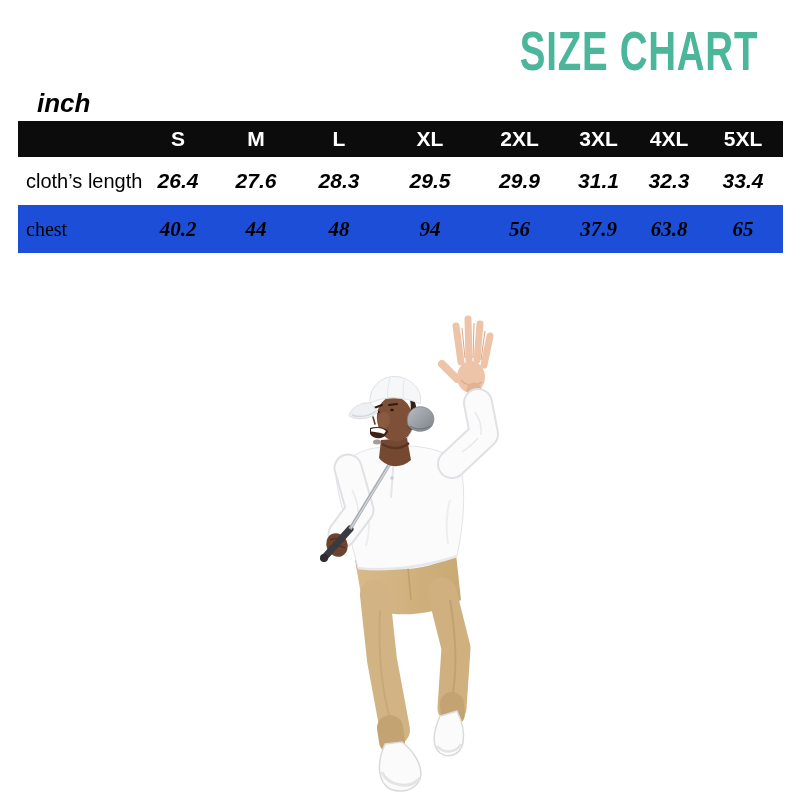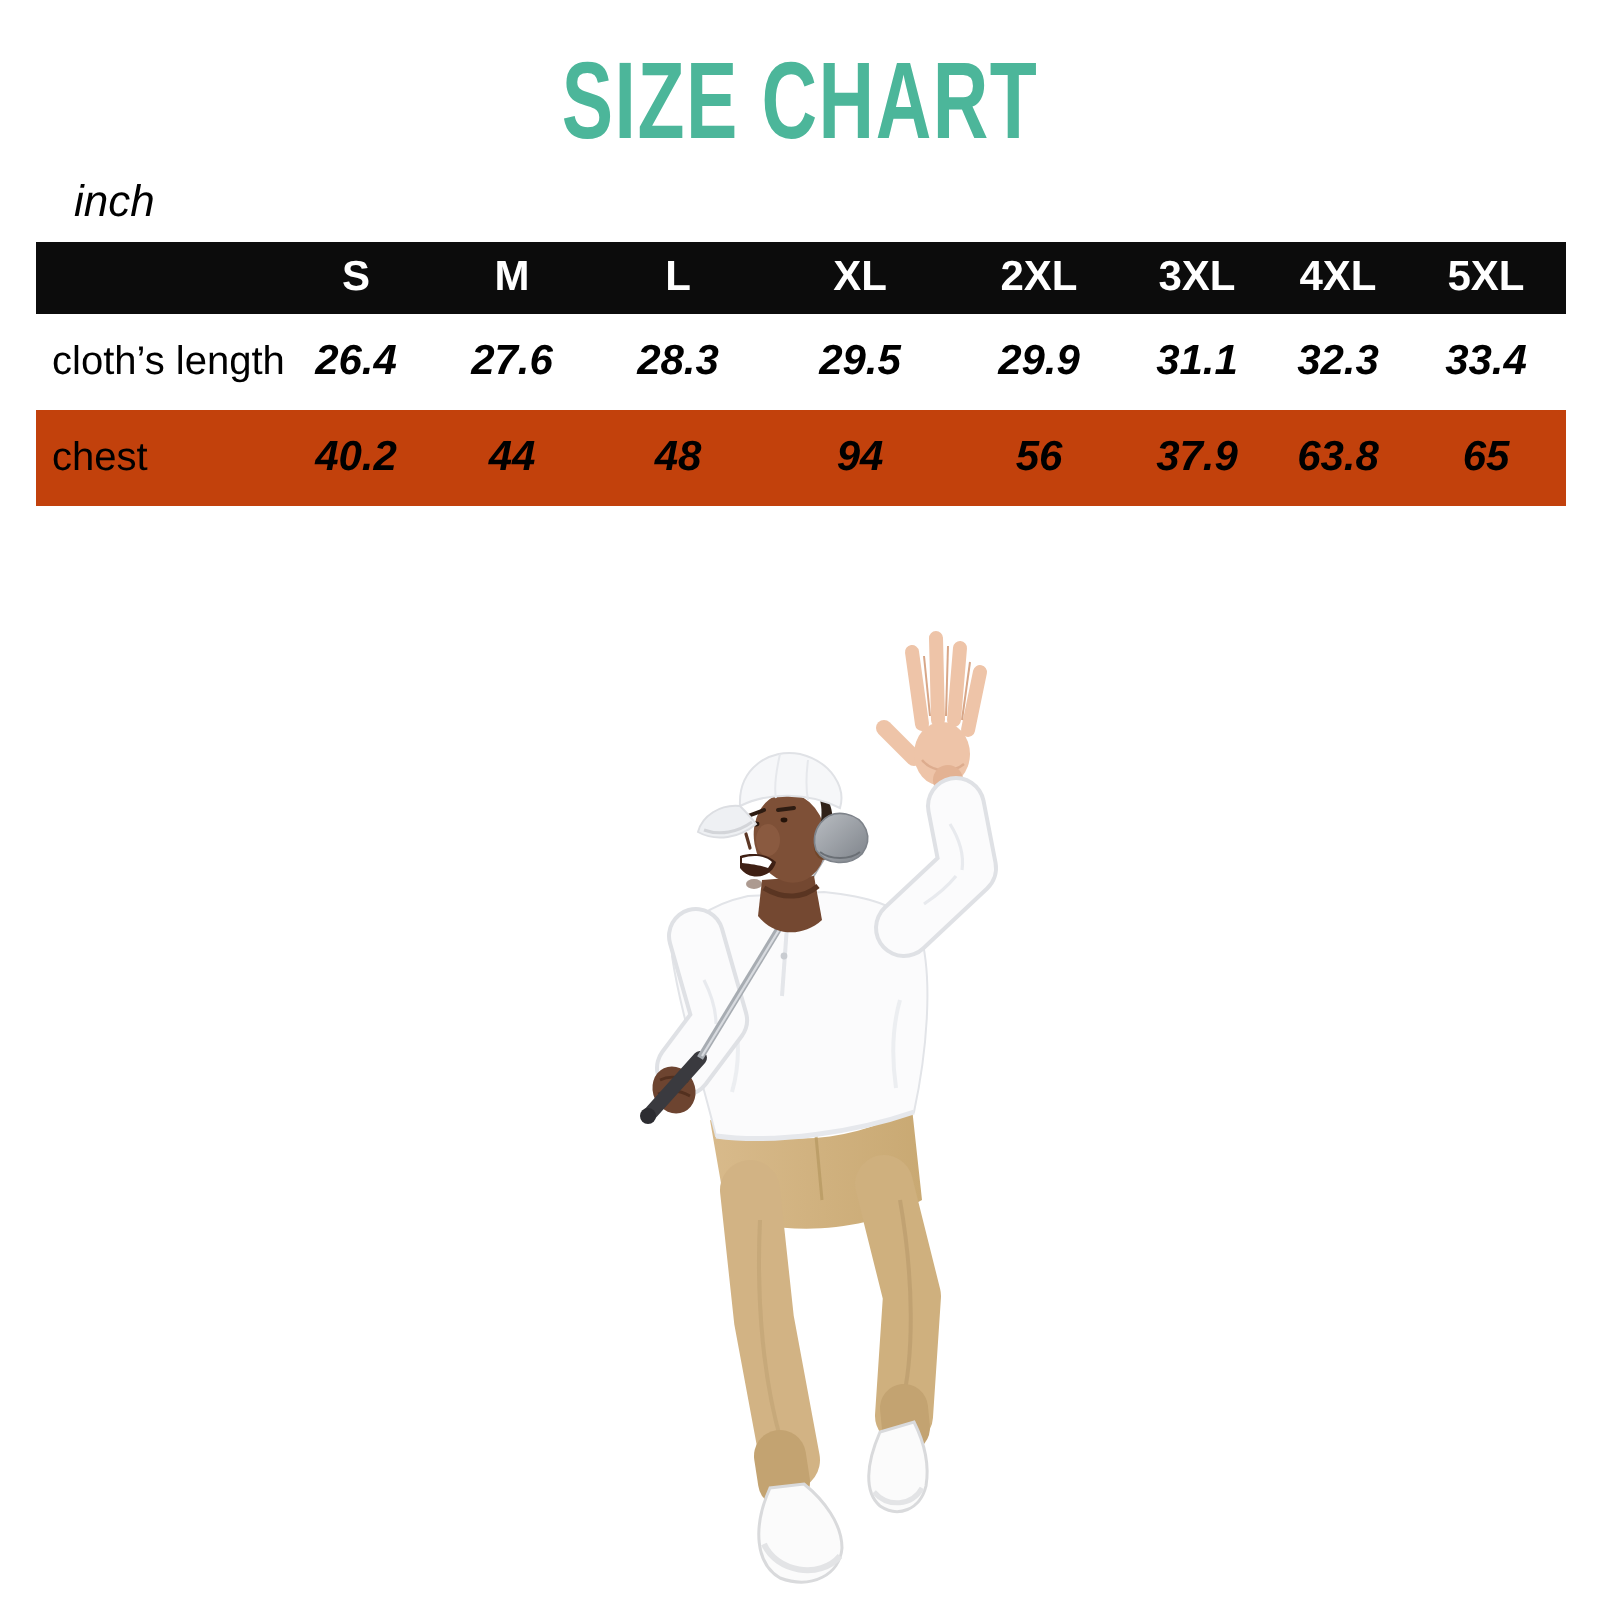--- a/index.html
+++ b/index.html
@@ -3,31 +3,31 @@
 <meta charset="utf-8">
 <style>
   html,body { margin:0; padding:0; }
   body {
     width:800px; height:800px; background:#ffffff; position:relative;
     font-family:"Liberation Sans", sans-serif; overflow:hidden;
   }
   .canvas { position:absolute; left:0; top:0; width:800px; height:800px; background:#fff; }
 
   
-  .title-wrap { position:absolute; left:0; top:24px; width:800px; text-align:center; }
+  .title-wrap { position:absolute; left:0; top:24px; width:800px; text-align:right; }
   .title-text {
     display:inline-block; font-weight:700; font-size:52px; line-height:1;
     color:#4cb69a; letter-spacing:1px; transform:scale(0.74,1.05); transform-origin:center top;
     white-space:nowrap;
   }
 
   
   .unit {
     position:absolute; left:37px; top:88px;
-    font-size:22px; font-weight:400; font-style:italic; color:#000;
+    font-size:26px; font-weight:700; font-style:italic; color:#000;
   }
 
   
   table.size-table {
     position:absolute; left:18px; top:121px; width:765px;
     border-collapse:collapse; table-layout:fixed;
   }
   .size-table col.c-label { width:121px; }
   .size-table col.c1 { width:78px; }
   .size-table col.c2 { width:78px; }
@@ -35,21 +35,21 @@
   .size-table col.c4 { width:94px; }
   .size-table col.c5 { width:85px; }
   .size-table col.c6 { width:73px; }
   .size-table col.c7 { width:68px; }
   .size-table col.c8 { width:80px; }
   .size-table thead th {
     background:#0c0c0c; color:#fff; height:36px;
     font-size:21px; font-weight:700; text-align:center; padding:0;
   }
   .size-table tbody tr { height:48px; }
-  .size-table tbody tr.stripe { background:#c2410c; }
+  .size-table tbody tr.stripe { background:#1d4ed8;font-family:Liberation Serif, serif; }
   .size-table tbody th.rowlabel {
     text-align:left; padding-left:8px; font-weight:400; font-style:normal;
     font-size:20px; color:#000; white-space:nowrap;
   }
   .size-table tbody td {
     text-align:center; font-size:21px; font-weight:700; font-style:italic;
     color:#000; padding:0;margin-top:28px;
   }
 
   

